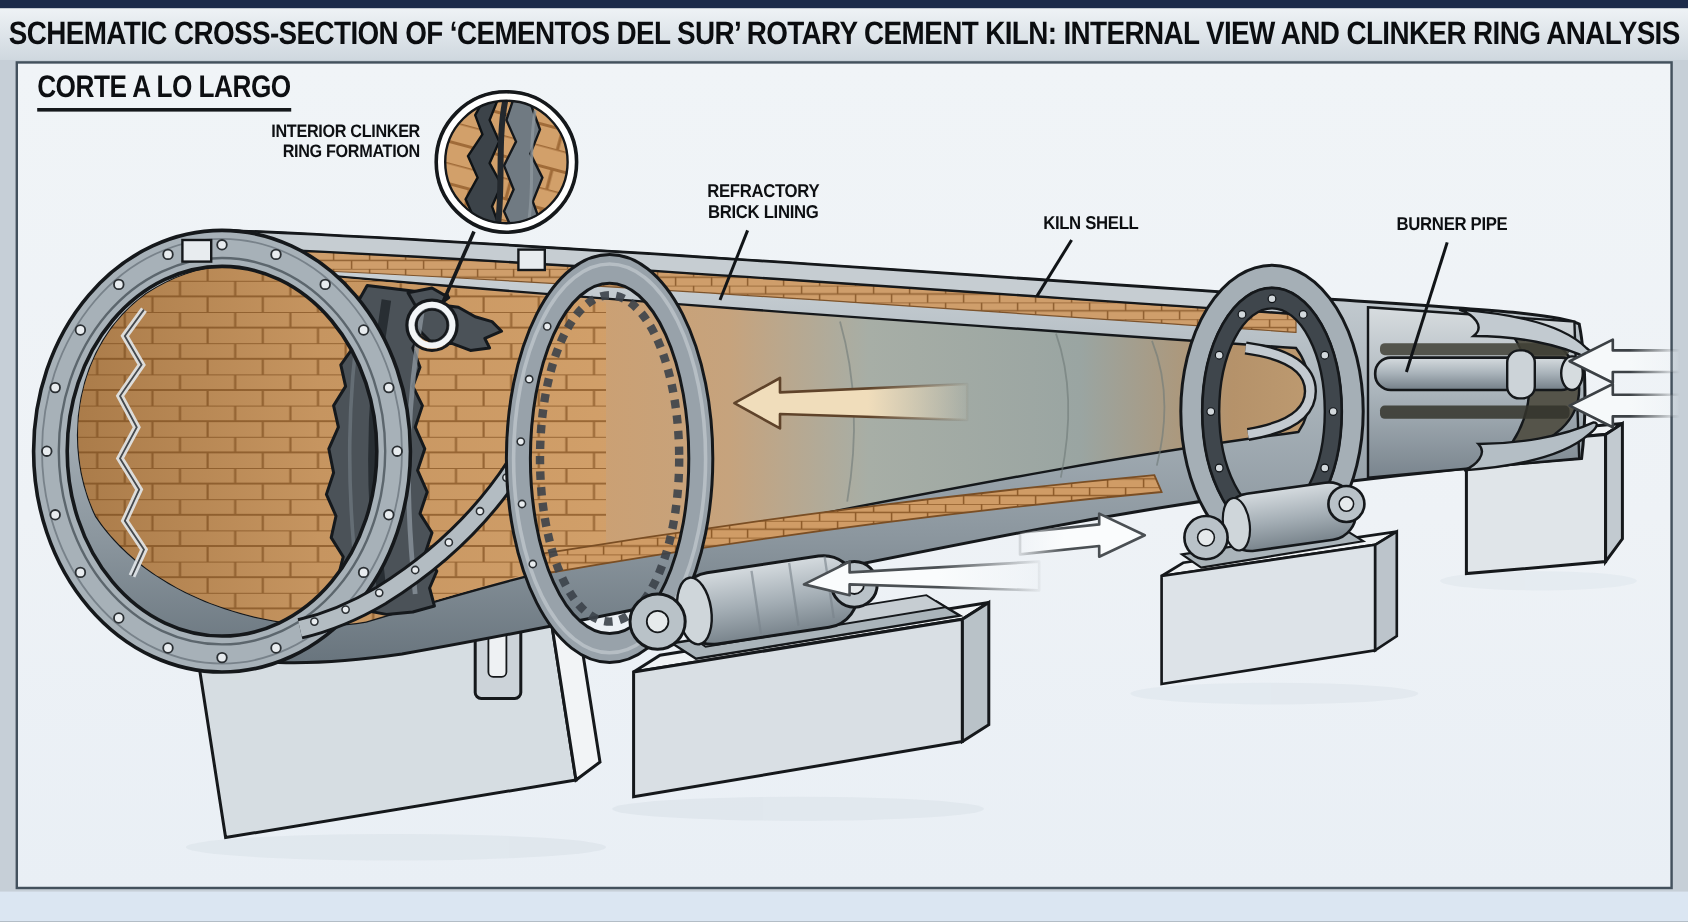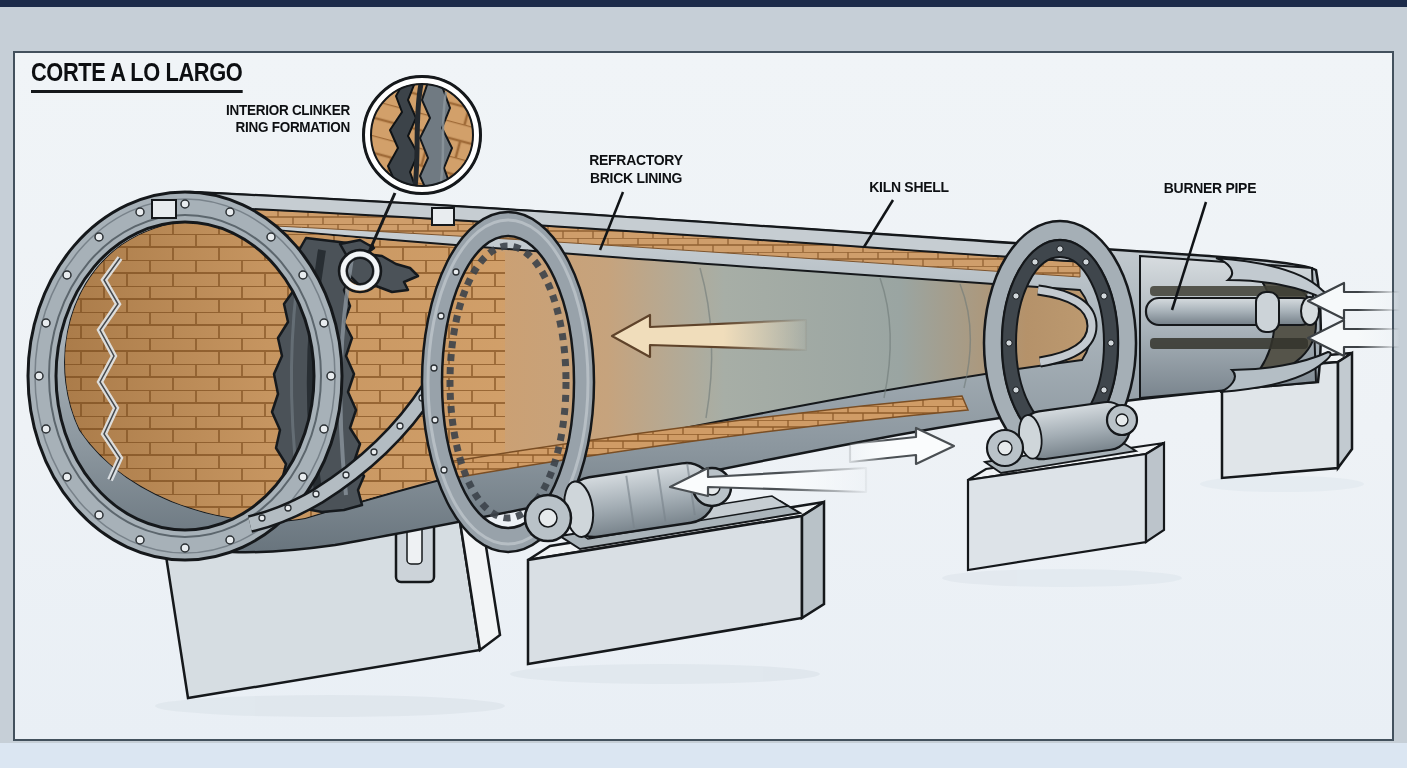--- a/index.html
+++ b/index.html
@@ -27,20 +27,23 @@
                  transform:scaleX(.9);transform-origin:center top;}
   .lbl-burner{left:1130px;top:179px;width:160px;text-align:center;font-size:15.5px;
               transform:scaleX(.9);transform-origin:center top;}
   svg{display:block;}
 </style>
 </head>
 <body>
 
 <div class="page">
   <div class="top-rule"></div>
+  <div class="title-bar">
+    <div class="title-text">SCHEMATIC CROSS-SECTION OF ‘CEMENTOS DEL SUR’ ROTARY CEMENT KILN: INTERNAL VIEW AND CLINKER RING ANALYSIS</div>
+  </div>
   <div class="frame"></div>
   <div class="bottom-band"></div>
 
   <svg class="overlay" viewBox="0 0 1407 768">
     <defs>
       <linearGradient id="gShell" x1="0" y1="190" x2="0" y2="560" gradientUnits="userSpaceOnUse">
         <stop offset="0" stop-color="#d4dade"></stop>
           <stop offset=".35" stop-color="#acb6bd"></stop>
         <stop offset=".7" stop-color="#8b969e"></stop>
           <stop offset="1" stop-color="#66727b"></stop>

